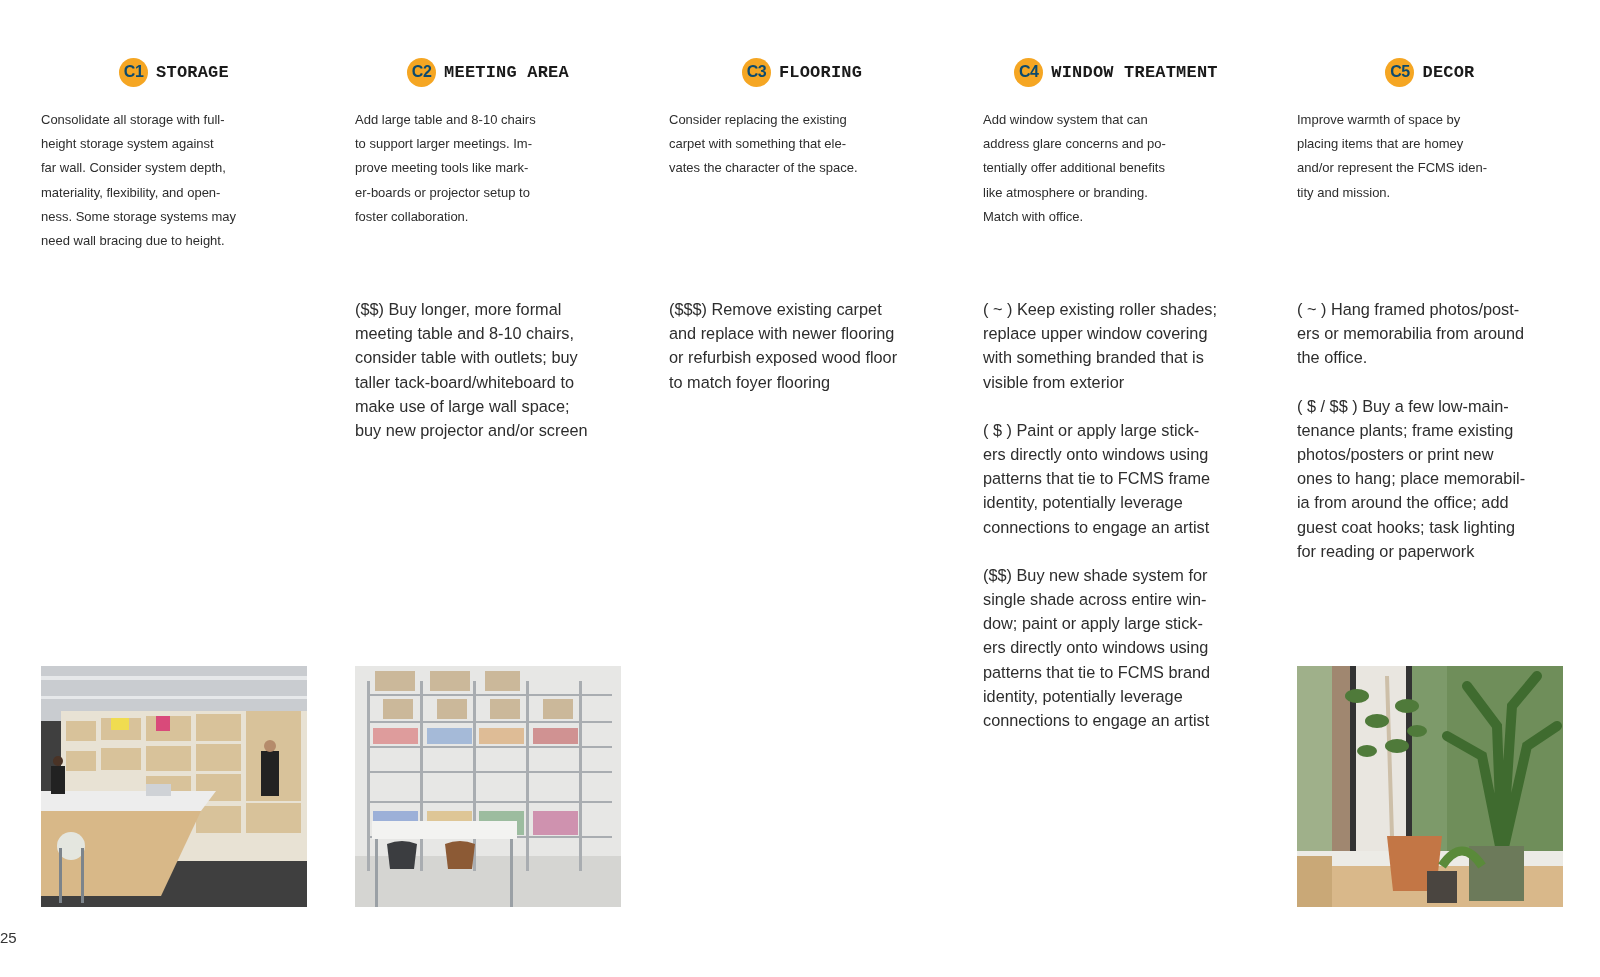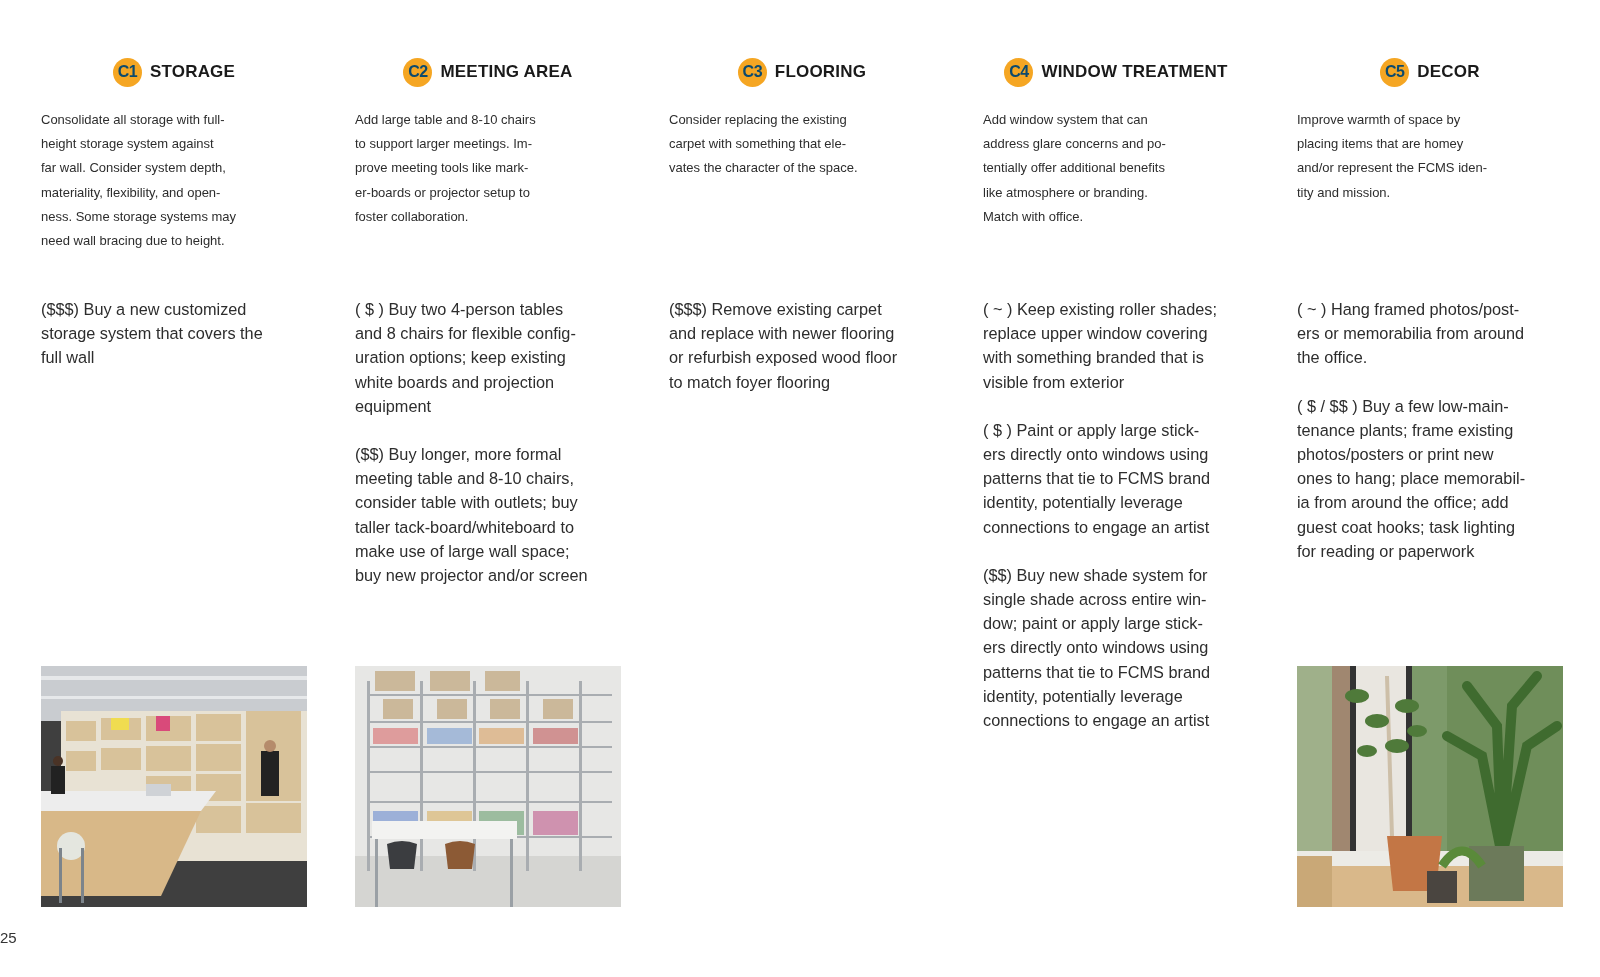--- a/index.html
+++ b/index.html
@@ -22,21 +22,21 @@
       height: 30px;
     }
     .badge {
       width: 29px; height: 29px; border-radius: 50%;
       background: #f5a623; color: #0c4a6e;
       font-weight: bold; font-size: 16px;
       display: flex; align-items: center; justify-content: center;
       margin-right: 8px; letter-spacing: -0.5px;
     }
     .heading-title {
-      font-weight: bold; font-size: 17px; color: #1a1a1a; letter-spacing: 0.2px;
+      font-weight: bold; font-size: 17px; color: #1a1a1a; letter-spacing: 0.2px; font-family: Liberation Mono, monospace;
     }
     .intro {
       position: absolute; top: 108px; left: 0; width: 270px;
       font-size: 13px; line-height: 24.2px; color: #2d2d2d;
       white-space: pre-line;
     }
     .options {
       position: absolute; top: 297px; left: 0; width: 272px;
     }
     .option {
@@ -60,23 +60,20 @@
     <span class="badge" style="background: rgb(245, 166, 35);">C1</span>
     <span class="heading-title">STORAGE</span>
   </div>
   <div class="intro">Consolidate all storage with full-
 height storage system against
 far wall. Consider system depth,
 materiality, flexibility, and open-
 ness. Some storage systems may
 need wall bracing due to height.</div>
   <div class="options">
-    <p class="option">($$$) Buy a new customized
-storage system that covers the
-full wall</p>
   </div>
 </div>
 <div class="photo" style="left:41px;">
   <svg viewBox="0 0 266 241" preserveAspectRatio="none">
     <rect x="0" y="0" width="266" height="241" fill="#3f3f3f"></rect>
     <rect x="0" y="0" width="266" height="55" fill="#c9ccd0"></rect>
     <rect x="0" y="10" width="266" height="4" fill="#e6e8ea"></rect>
     <rect x="0" y="30" width="266" height="3" fill="#e6e8ea"></rect>
     <rect x="20" y="45" width="246" height="150" fill="#e8e2d4"></rect>
     <g fill="#d8c29a">
@@ -115,25 +112,20 @@
   <div class="heading">
     <span class="badge" style="background: rgb(245, 166, 35);">C2</span>
     <span class="heading-title">MEETING AREA</span>
   </div>
   <div class="intro">Add large table and 8-10 chairs
 to support larger meetings. Im-
 prove meeting tools like mark-
 er-boards or projector setup to
 foster collaboration.</div>
   <div class="options">
-    <p class="option">( $ ) Buy two 4-person tables
-and 8 chairs for flexible config-
-uration options; keep existing
-white boards and projection
-equipment</p>
     <p class="option">($$) Buy longer, more formal
 meeting table and 8-10 chairs,
 consider table with outlets; buy
 taller tack-board/whiteboard to
 make use of large wall space;
 buy new projector and/or screen</p>
   </div>
 </div>
 <div class="photo" style="left:355px;">
   <svg viewBox="0 0 266 241" preserveAspectRatio="none">
@@ -205,21 +197,21 @@
 tentially offer additional benefits
 like atmosphere or branding.
 Match with office.</div>
   <div class="options">
     <p class="option">( ~ ) Keep existing roller shades;
 replace upper window covering
 with something branded that is
 visible from exterior</p>
     <p class="option">( $ ) Paint or apply large stick-
 ers directly onto windows using
-patterns that tie to FCMS brand
+patterns that tie to FCMS frame
 identity, potentially leverage
 connections to engage an artist</p>
     <p class="option">($$) Buy new shade system for
 single shade across entire win-
 dow; paint or apply large stick-
 ers directly onto windows using
 patterns that tie to FCMS brand
 identity, potentially leverage
 connections to engage an artist</p>
   </div>

